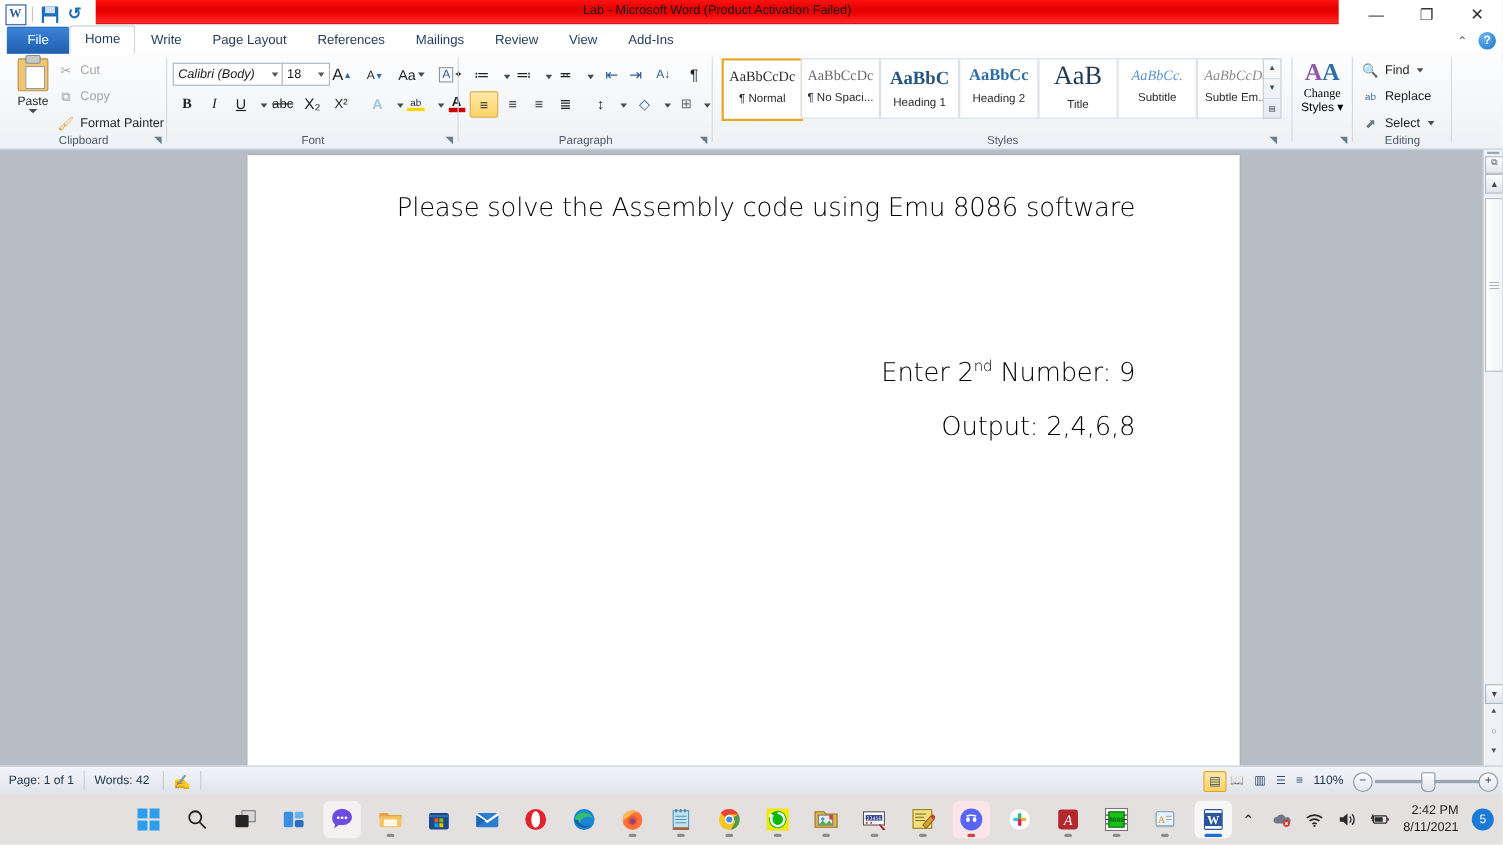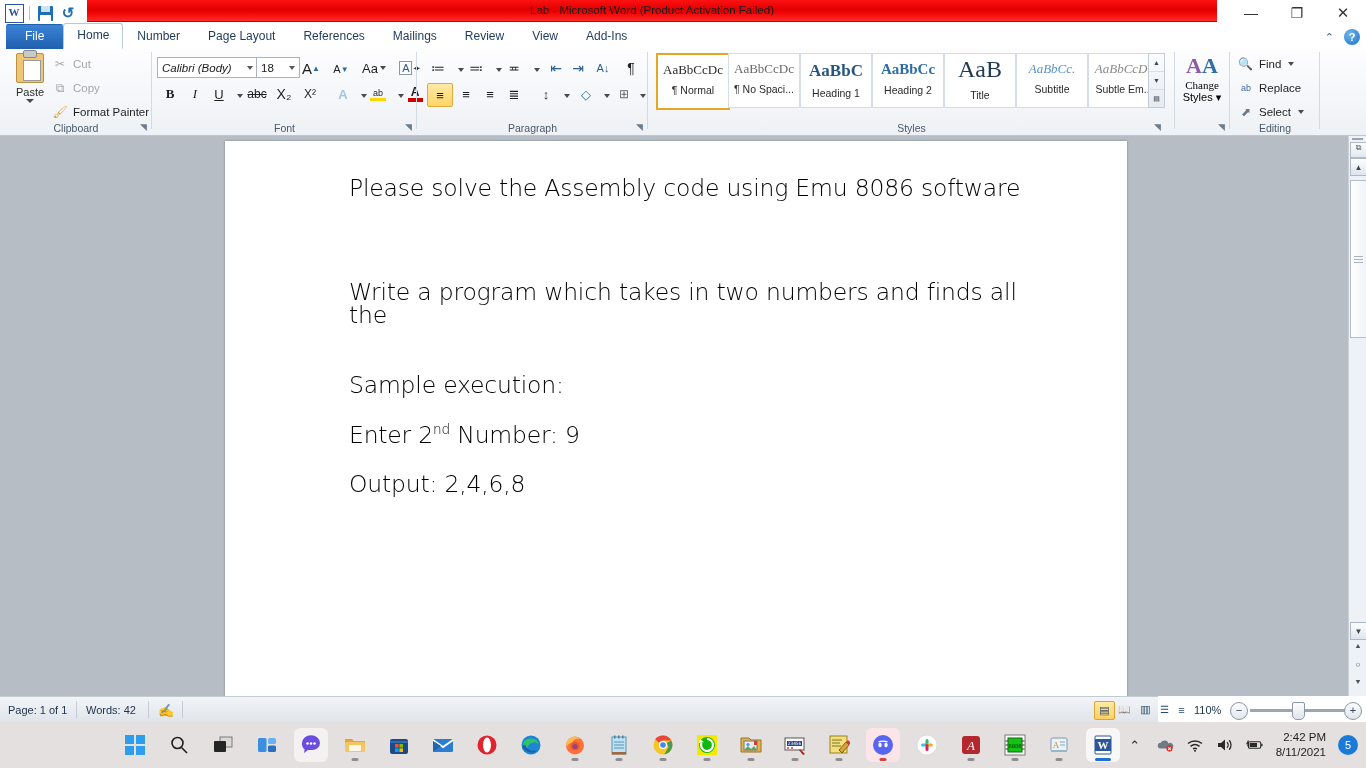--- a/index.html
+++ b/index.html
@@ -140,21 +140,21 @@
 
   
   .docarea {
     position:absolute; top: 136px; left: 0; width: 1366px; height: 560px;
     background: #b6bdc5;
   }
   .page {
     position:absolute; left: 225px; top: 5px; width: 902px; height: 560px;
     background: #ffffff; box-shadow: 0 0 2px rgba(0,0,0,.35);
   }
-  .doctext { position:absolute; left: 124px; top: 36px; width: 700px; }
+  .doctext { position:absolute; left: 107px; top: 36px; width: 700px; text-align: right; }
   .line {
     font-size: 23.5px; color: #000; line-height: 1.0; margin-bottom: 26px;
     font-family: "DejaVu Sans", sans-serif; font-weight: 350; letter-spacing: -0.2px;
   }
   .line.p2 { margin-bottom: 0; }
   .line sup { font-size: 0.58em; vertical-align: super; }
 
   
   .vscroll { position:absolute; right: 0; top: 136px; width: 17px; height: 560px; background: #eef1f5; border-left:1px solid #c9d0d8;}
   .vs-split { position:absolute; top: 2px; left: 3px; width: 11px; height: 2px; background:#9aa5b1; }
@@ -168,21 +168,21 @@
     position:absolute; left: 1px; top: 44px; width: 15px; height: 156px;
     border: 1px solid #b6bfc9; background: linear-gradient(to right,#ffffff,#f0f3f7);
     display:flex; align-items:center; justify-content:center;
   }
   .vs-grip { width: 9px; height: 7px; background:
       repeating-linear-gradient(to bottom,#a9b3bd 0 1px,transparent 1px 3px); }
   .vs-obj { position:absolute; left: 4px; width: 10px; height: 14px; font-size: 8px; color:#45535f; text-align:center;}
 
   
   .statusbar {
-    position:absolute; top: 696px; left: 0; width: 1158px; height: 26px;
+    position:absolute; top: 696px; left: 0; width: 1366px; height: 26px;
     background: linear-gradient(to bottom,#f2f4f7,#dfe4ea);
     border-top: 1px solid #c2cad2; font-size: 11px; color: #20364f;
   }
   .sb-item { position:absolute; top: 5px; height: 16px; display:flex; align-items:center; gap:4px; }
   .sb-sep { position:absolute; top: 4px; width: 1px; height: 17px; background: #c3ccd5; }
   .viewbtn {
     position:absolute; top: 4px; width: 19px; height: 17px;
     display:flex; align-items:center; justify-content:center; font-size: 11px; color:#2a4a6b;
   }
   .viewbtn.sel { background: linear-gradient(to bottom,#ffe9a8,#ffd062); border:1px solid #d9a52f; border-radius:2px;}
@@ -258,21 +258,21 @@
       <div class="wc">—</div>
       <div class="wc">❐</div>
       <div class="wc close">✕</div>
     </div>
   </div>
 
   <div class="tabstrip">
     <div class="tabs">
       <div class="tab file">File</div>
       <div class="tab active">Home</div>
-      <div class="tab">Number</div>
+      <div class="tab">Write</div>
       <div class="tab">Page Layout</div>
       <div class="tab">References</div>
       <div class="tab">Mailings</div>
       <div class="tab">Review</div>
       <div class="tab">View</div>
       <div class="tab">Add-Ins</div>
     </div>
     <div class="help-row">
       <span class="chev-up">⌃</span>
       <span class="help-q">?</span>
@@ -471,23 +471,21 @@
       <div class="group-label">Editing</div>
       <div class="group-divider" style="right:0;"></div>
     </div>
   </div>
 
   <div class="docarea">
     <div class="page">
       <div class="doctext">
         <div class="line">Please solve the Assembly code using Emu 8086 software</div>
         <div class="line" style="height:28px;margin-bottom:26px;"></div>
-        <div class="line p2">Write a program which takes in two numbers and finds all the</div>
         <div class="line" style="height:24px;margin-bottom:22px;"></div>
-        <div class="line">Sample execution:</div>
         <div class="line">
           <span>Enter 2</span><sup>nd</sup><span> Number: 9</span>
         </div>
         <div class="line">Output: 2,4,6,8</div>
       </div>
     </div>
   </div>
 
   <div class="vscroll">
     <div class="vs-split"></div>

